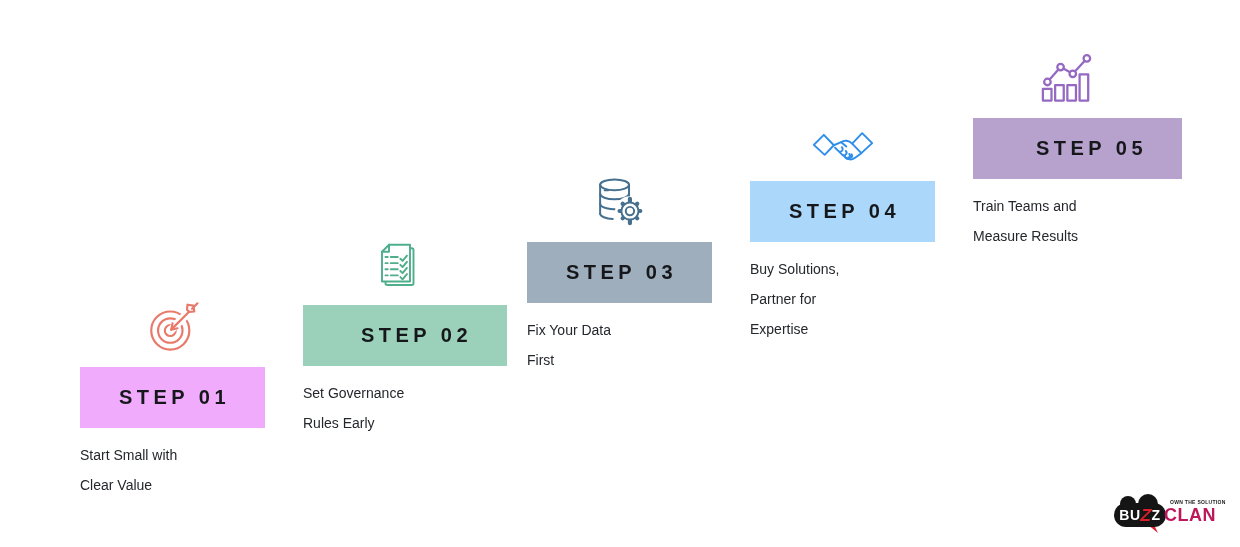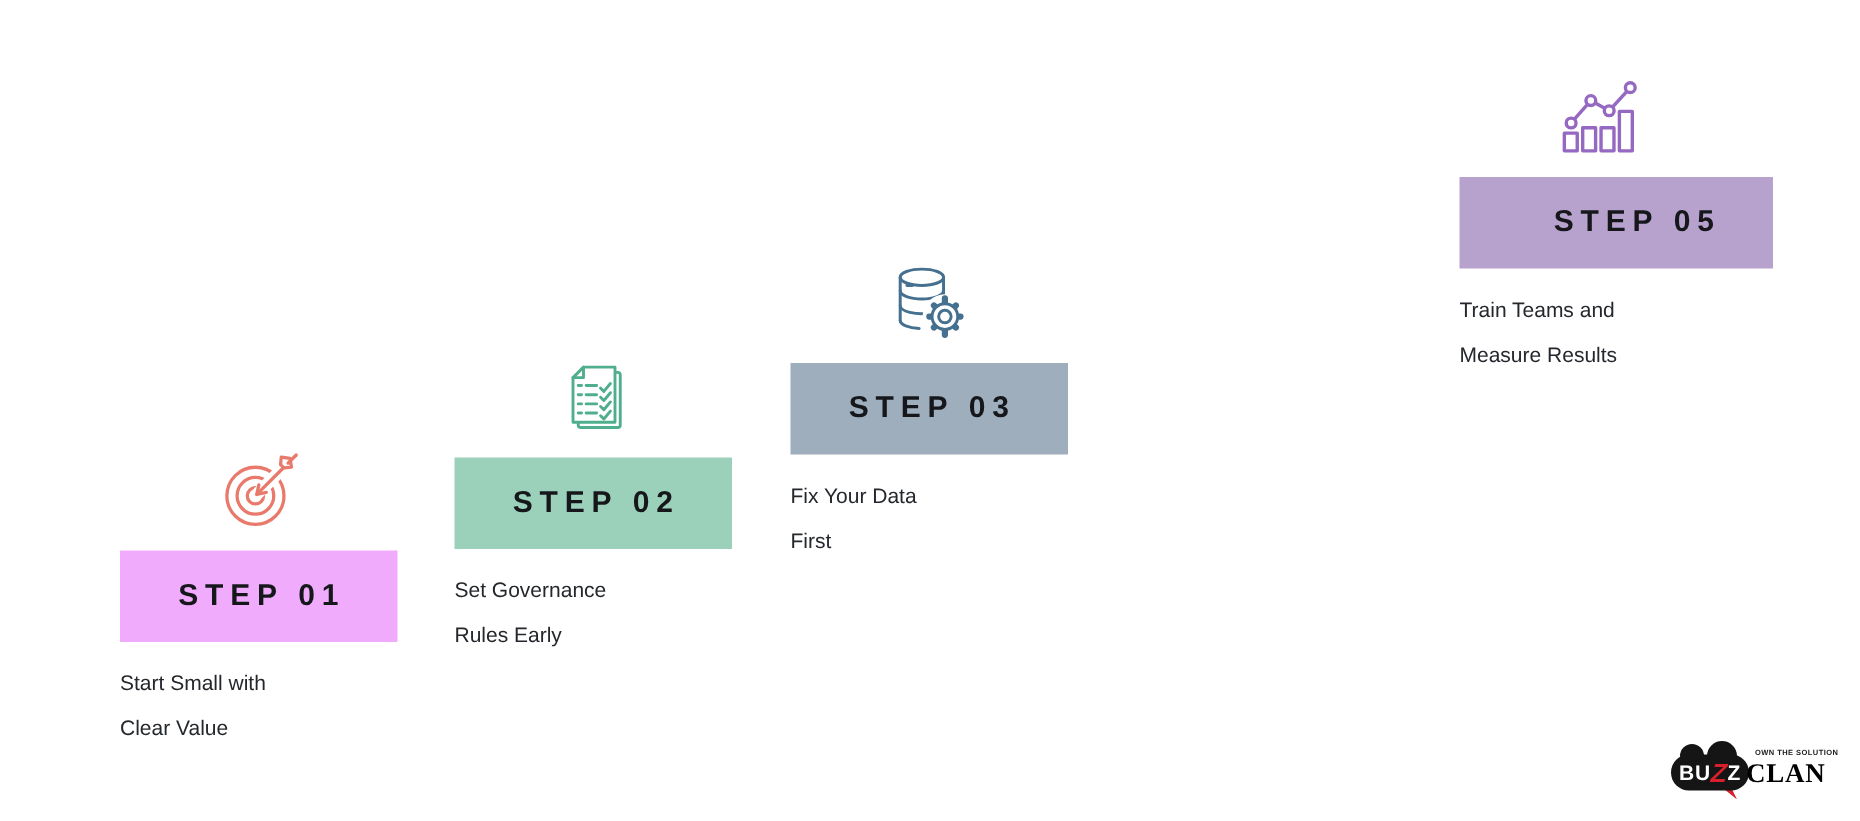--- a/index.html
+++ b/index.html
@@ -111,21 +111,21 @@
         <path d="M24 10 H48 V52 H16 V18 Z" fill="#ffffff"></path>
         <path d="M24 10 V18 H16"></path>
         <g>
           <path d="M20 24 h2.5 M26 24 h8 M37 26 l2.5 2.5 l5 -6"></path>
           <path d="M20 31 h2.5 M26 31 h8 M37 33 l2.5 2.5 l5 -6"></path>
           <path d="M20 38 h2.5 M26 38 h8 M37 40 l2.5 2.5 l5 -6"></path>
           <path d="M20 45 h2.5 M26 45 h8 M37 47 l2.5 2.5 l5 -6"></path>
         </g>
       </svg>
     </div>
-    <div class="step-box" style="background-color: rgb(155, 209, 186);">
+    <div class="step-box" style="background-color: rgb(155, 209, 186); padding-left: 19px;">
       <span class="step-label">STEP 02</span>
     </div>
     <div class="step-desc">Set Governance
 Rules Early</div>
   </div>
 
   <div class="step step-3">
     <div class="icon-wrap" style="color: rgb(70, 112, 143);">
       <svg width="58" height="56" viewBox="0 0 64 62" fill="none" stroke="currentColor" stroke-width="2.2" stroke-linecap="round" stroke-linejoin="round">
         <ellipse cx="26" cy="12" rx="16" ry="6"></ellipse>
@@ -144,20 +144,41 @@
         <circle cx="43" cy="41" r="4.6"></circle>
       </svg>
     </div>
     <div class="step-box" style="background-color: rgb(159, 174, 189);">
       <span class="step-label">STEP 03</span>
     </div>
     <div class="step-desc">Fix Your Data
 First</div>
   </div>
 
+  <div class="step step-4">
+    <div class="icon-wrap" style="color: rgb(46, 142, 233);">
+      <svg width="64" height="40" viewBox="0 0 76 48" fill="none" stroke="currentColor" stroke-width="2.3" stroke-linecap="round" stroke-linejoin="round">
+        <path d="M3 19 L15 7 L27 19.5 L16 31 Z"></path>
+        <path d="M73 17 L61 5 L49 17.5 L60 29 Z"></path>
+        <path d="M49 17.5 C45 13.5 39.5 13 35.8 15.8 L27 19.5"></path>
+        <path d="M60 29 L52.5 34.5 C48.5 37.5 43.5 37 40.5 34"></path>
+        <path d="M35.8 15.8 L42 21"></path>
+        <path d="M28.5 22.5 l3.8 3.8 a3.1 3.1 0 0 0 4.4 -4.4"></path>
+        <path d="M33.6 27.4 l3.3 3.3 a3.1 3.1 0 0 0 4.4 -4.4"></path>
+        <path d="M38.6 31.6 l2.6 2.6 a3 3 0 0 0 4.3 -4.2"></path>
+        <path d="M44.2 34.2 a2.8 2.8 0 0 0 4 -3.9"></path>
+      </svg>
+    </div>
+    <div class="step-box" style="background-color: rgb(171, 215, 250);">
+      <span class="step-label">STEP 04</span>
+    </div>
+    <div class="step-desc">Buy Solutions,
+Partner for
+Expertise</div>
+  </div>
 
   <div class="step step-5">
     <div class="icon-wrap" style="color: rgb(149, 104, 194);">
       <svg width="58" height="58" viewBox="0 0 64 64" fill="none" stroke="currentColor" stroke-width="2.5" stroke-linecap="round" stroke-linejoin="round">
         <rect x="6.5" y="45" width="9.5" height="13"></rect>
         <rect x="20" y="41" width="9.5" height="17"></rect>
         <rect x="33.5" y="41" width="9.5" height="17"></rect>
         <rect x="47" y="29" width="9.5" height="29"></rect>
         <path d="M11.5 37.5 L26 21 L39.5 28.5 L55 11.5"></path>
         <circle cx="11.5" cy="37.5" r="3.6" fill="#ffffff"></circle>
@@ -177,17 +198,17 @@
     <div class="logo-tail"></div>
     <div class="logo-cloud" style="background-color: rgb(21, 21, 21);">
       <span class="logo-buzz">
           <span>BU</span>
           <span class="logo-bolt" style="color: rgb(217, 31, 42);">Z</span>
           <span>Z</span>
         </span>
     </div>
     <div class="logo-right">
       <div class="logo-tagline">OWN THE SOLUTION</div>
-      <div class="logo-clan" style="color: #000000; font-family: Liberation Serif, serif;">CLAN</div>
+      <div class="logo-clan" style="color: #be185d;">CLAN</div>
     </div>
   </div>
 
 </div>
 
 </body></html>

